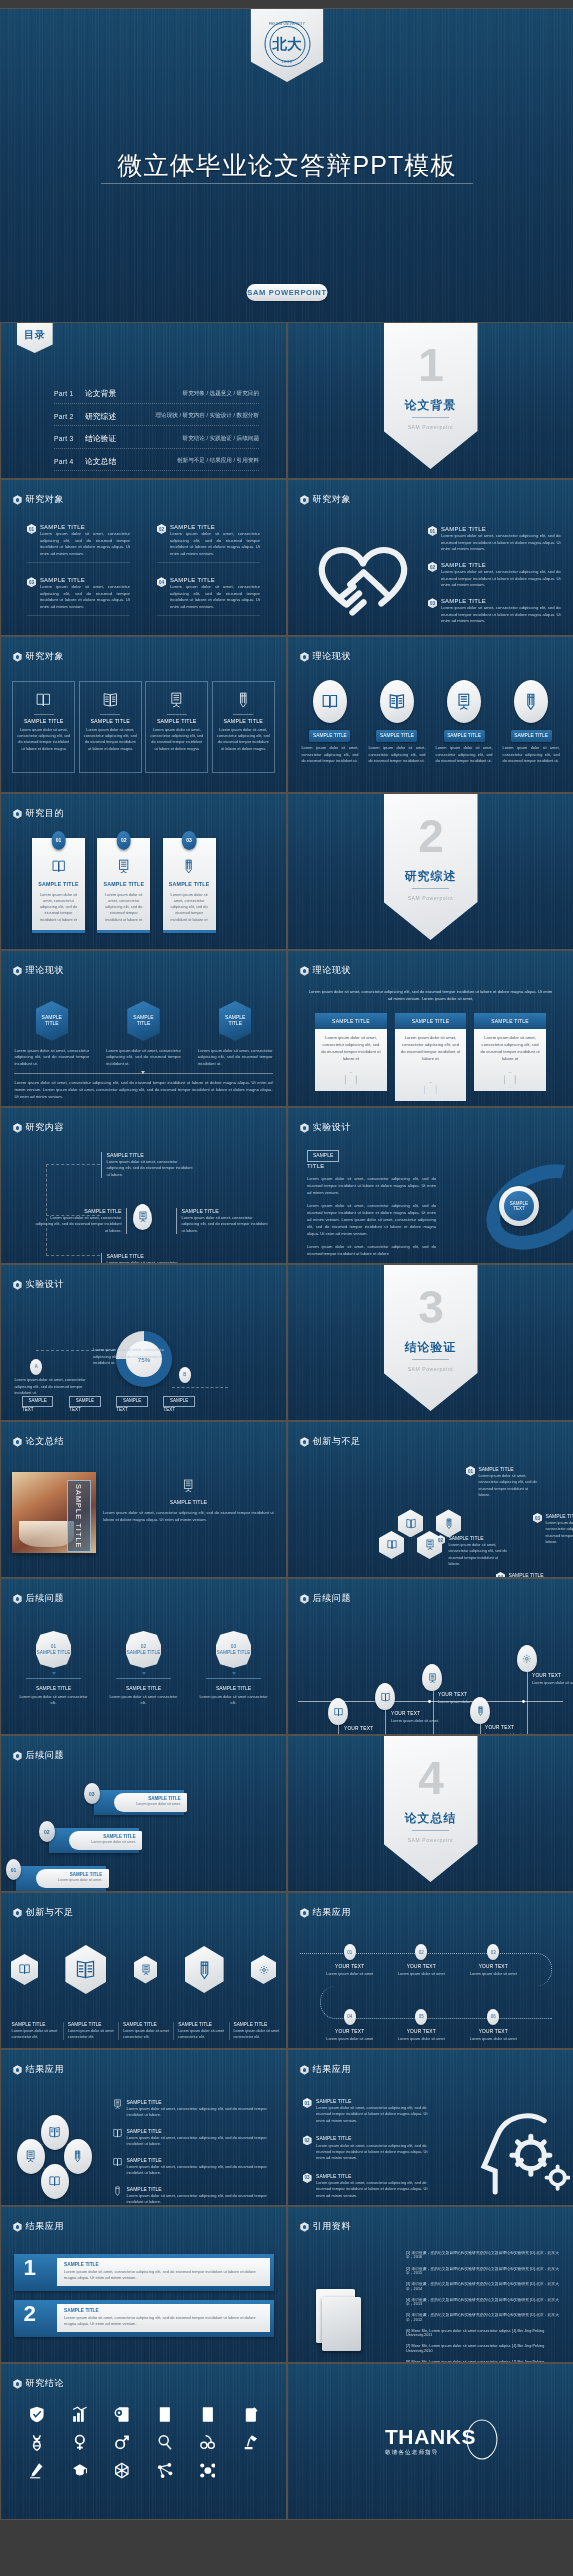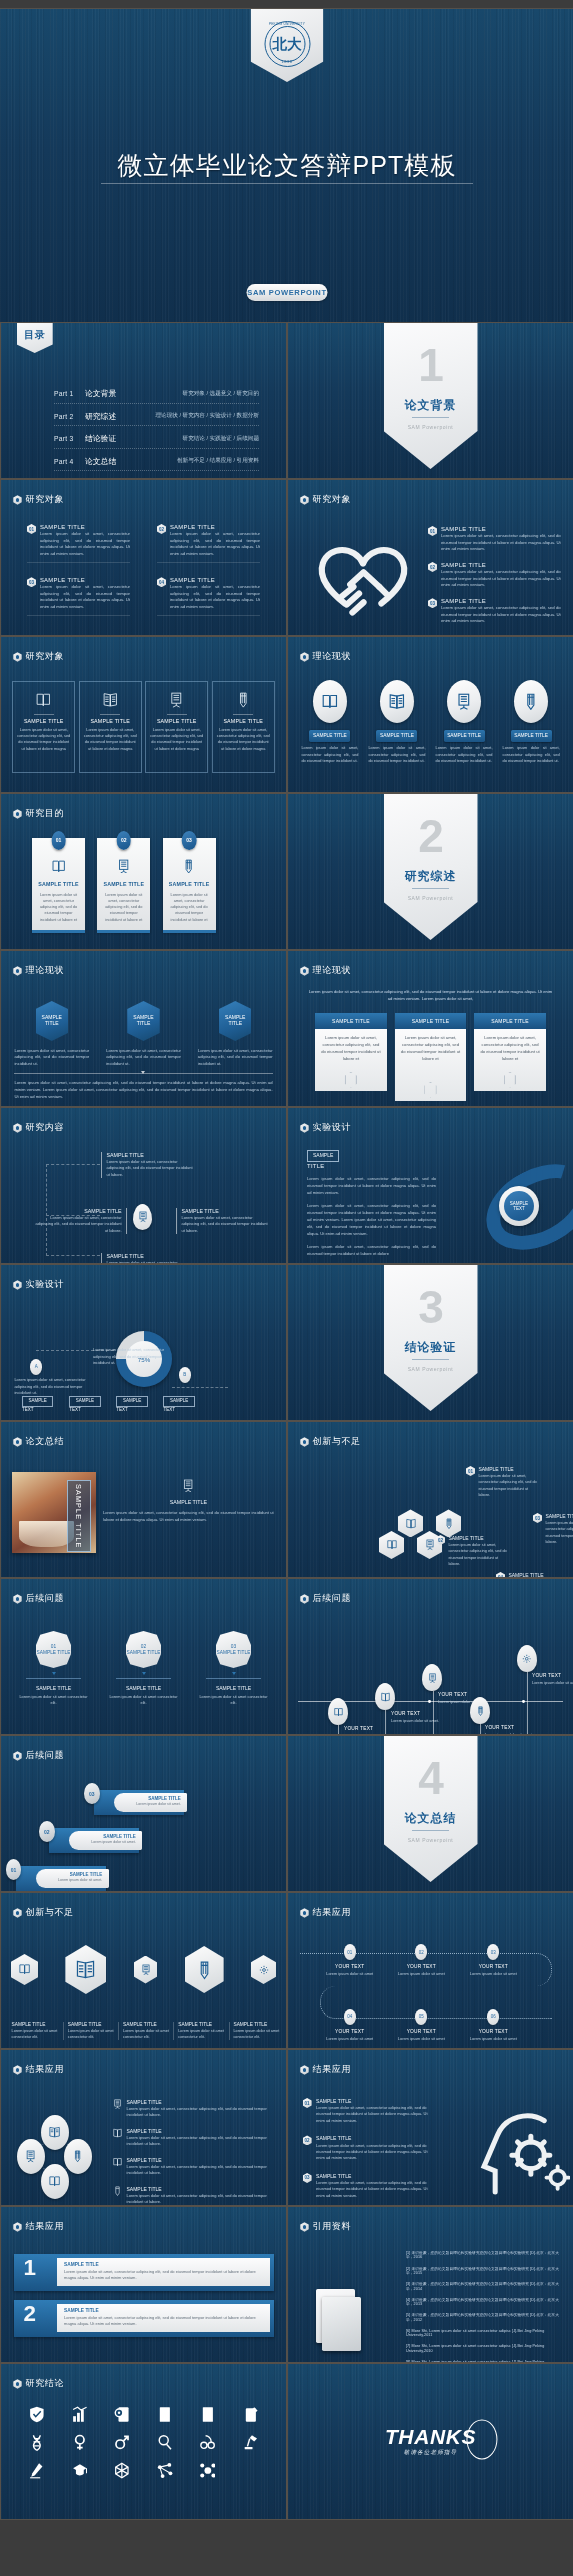--- a/index.html
+++ b/index.html
@@ -336,21 +336,21 @@
   .reflist .r{font-size:3.7px;color:#cddced;line-height:1.2;margin-bottom:6.7px;letter-spacing:0.1px;}
   .book{position:absolute;left:28px;top:82px;width:52px;height:62px;}
   .book .cover1{position:absolute;left:0;top:0;width:39px;height:54px;background:linear-gradient(160deg,#fbfbfc,#d9dcdf);border-radius:1.7px;box-shadow:0 1.1px 3.4px rgba(0,0,0,.4);}
   .book .cover2{position:absolute;left:5.6px;top:7.8px;width:39px;height:54px;background:linear-gradient(160deg,#f2f4f5,#c8cdd1);border-radius:1.7px;box-shadow:0 1.1px 3.4px rgba(0,0,0,.4);}
 
   
   .icongrid{position:absolute;left:17px;right:17px;top:41px;display:grid;grid-template-columns:repeat(6,1fr);gap:9px 5.6px;justify-items:center;}
   .icongrid .gi{width:19px;height:19px;display:flex;align-items:center;justify-content:center;}
 
   
-  .thanks{position:absolute;left:50%;top:50%;transform:translate(-50%,-50%);text-align:center;font-style:italic;}
+  .thanks{position:absolute;left:50%;top:50%;transform:translate(-50%,-50%);}
   .thanks .word{font-size:21px;font-weight:bold;color:#fff;letter-spacing:0.6px;line-height:1;}
   .thanks .zh{font-size:5.6px;color:#e2ebf2;letter-spacing:1.1px;margin-top:2.2px;}
   .thanks .ring{position:absolute;right:-21px;top:-6.7px;width:31px;height:40px;border:1.1px solid #fff;border-radius:50%;}
 
   svg{display:block;}
 </style>
 </head>
 <body>
 
 <div class="deck">

